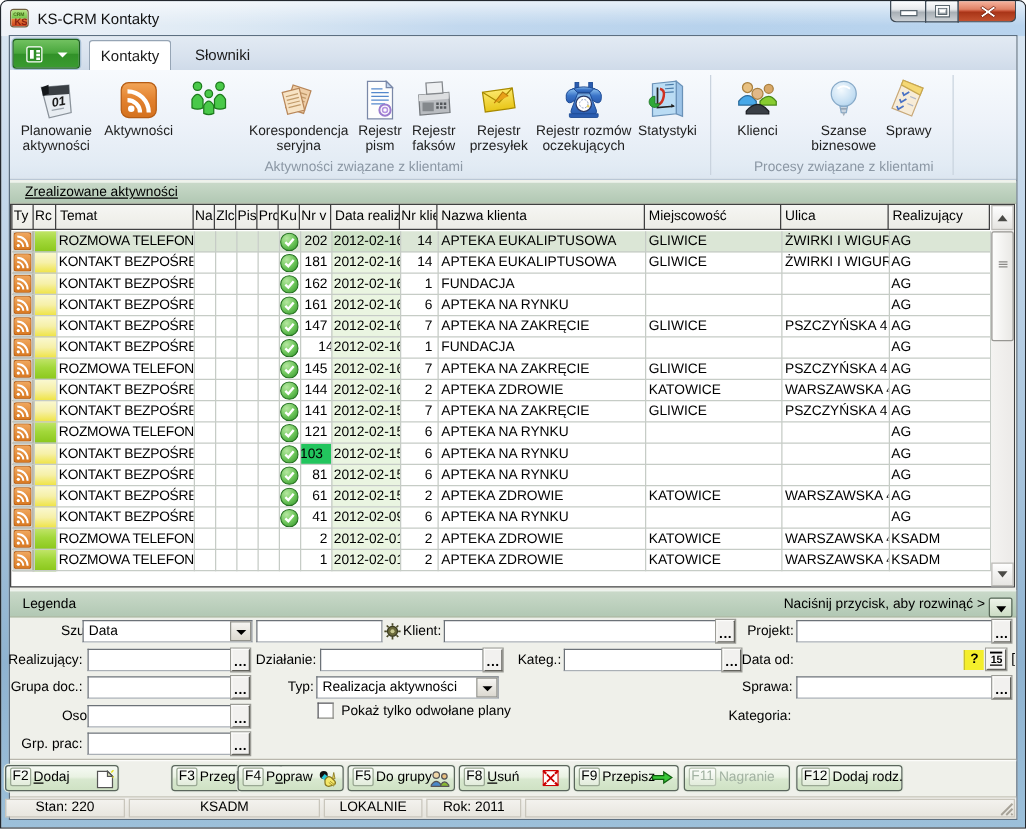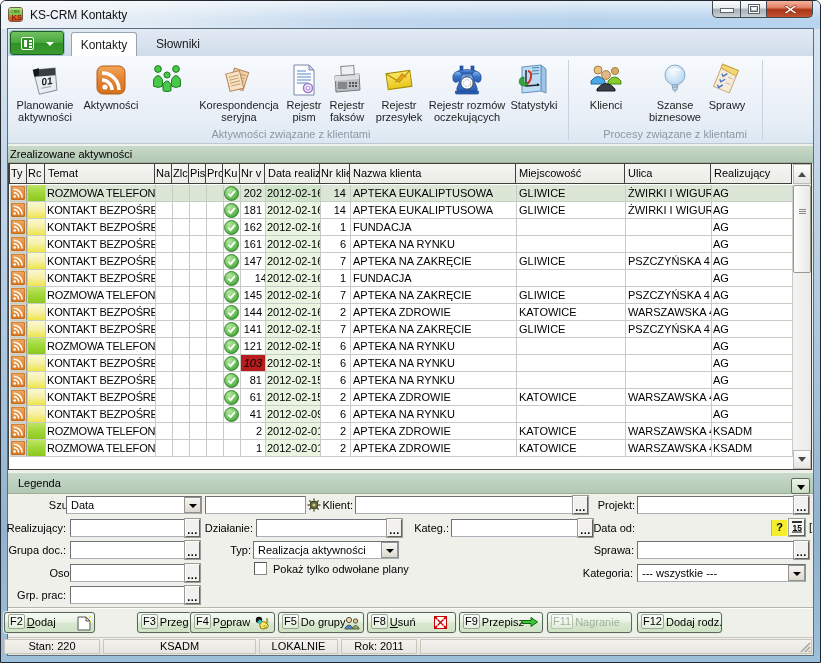--- a/index.html
+++ b/index.html
@@ -279,21 +279,21 @@
 <line x1="18" y1="15" x2="23" y2="15" stroke="#b0b8c8"></line>
           <line x1="18" y1="21" x2="23" y2="21" stroke="#b0b8c8"></line>
 </g>
       </svg>
     </div>
 <div class="rlabel" style="left:672px;top:100px;width:110px;">Sprawy</div>
 <div class="rsep" style="left:568px;"></div>
 <div class="rsep" style="left:762px;"></div>
 <div class="rgroup" style="left:186px;width:210px;">Aktywności związane z klientami</div>
 <div class="rgroup" style="left:570px;width:210px;">Procesy związane z klientami</div>
-<div class="greenbar" style="top:145px;height:18px;line-height:17px;border-bottom:1px solid #9fb096;"><span style="margin-left:2px;">Zrealizowane aktywności</span></div>
+<div class="greenbar" style="top:145px;height:18px;line-height:17px;border-bottom:1px solid #9fb096;"><span style="margin-left:12px;text-decoration:underline;">Zrealizowane aktywności</span></div>
 <div id="grid">
 <div class="abs" style="left:0;top:0;width:783px;height:20px;background:linear-gradient(180deg,#f6f6f3,#ecece6);border-bottom:1px solid #404040;"></div>
 <div class="hc" style="left:1px;width:17px;padding-left:1px;">Ty</div>
 <div class="hc" style="left:18px;width:18px;padding-left:1px;">Rc</div>
 <div class="hc" style="left:36px;width:110px;padding-left:3px;">Temat</div>
 <div class="hc" style="left:146px;width:17px;padding-left:1px;">Na</div>
 <div class="hc" style="left:163px;width:17px;padding-left:1px;">Zlc</div>
 <div class="hc" style="left:180px;width:17px;padding-left:1px;">Pis</div>
 <div class="hc" style="left:197px;width:17px;padding-left:1px;">Prc</div>
 <div class="hc" style="left:214px;width:17px;padding-left:1px;">Ku</div>
@@ -796,21 +796,21 @@
 <stop offset="0" stop-color="#b6e8a0"></stop>
                   <stop offset="0.6" stop-color="#6cc45a"></stop>
                   <stop offset="1" stop-color="#3f9f34"></stop>
                 </radialGradient>
               </defs>
 <circle cx="7" cy="7" r="6.5" fill="url(#cg)" stroke="#247020" stroke-width="0.8"></circle>
 <path d="M4 7.2 L6.2 9.4 L10.2 4.6" fill="none" stroke="#fff" stroke-width="1.8"></path>
 </svg>
           </div>
         </div>
-<div class="cell" style="left:231px;width:25px;background:#b91c1c;text-align:right;padding-right:3px;font-style:italic;">103</div>
+<div class="cell" style="left:231px;width:25px;background:#22c55e;padding-right:3px;">103</div>
 <div class="cell" style="left:256px;width:55px;padding-left:2px;background:#eaf5e1;">2012-02-15</div>
 <div class="cell" style="left:311px;width:30px;background:#fff;text-align:right;padding-right:4px;">6</div>
 <div class="cell" style="left:341px;width:166px;background:#fff;padding-left:3px;">APTEKA NA RYNKU</div>
 <div class="cell" style="left:507px;width:109px;background:#fff;padding-left:3px;"></div>
 <div class="cell" style="left:616px;width:86px;background:#fff;padding-left:3px;"></div>
 <div class="cell" style="left:702px;width:81px;background:#fff;padding-left:2px;">AG</div>
 </div>
 <div class="row" style="top:208px;">
 <div class="cell" style="left:1px;width:17px;background:#d6d3ca;border-right:1px solid #9a978e;border-bottom:1px solid #9a978e;">
           <div class="abs" style="left:1px;top:1px;">
@@ -1053,20 +1053,21 @@
 <div class="abs" style="left:5px;top:25px;width:7px;height:1px;background:#8a8986;"></div>
 <div class="abs" style="left:5px;top:27px;width:7px;height:1px;background:#8a8986;"></div>
         </div>
 <div class="abs" style="left:0;top:286px;width:18px;height:19px;background:linear-gradient(180deg,#fefefe,#e6e5e2);border:1px solid #bcbbb7;">
 <div class="abs" style="left:4px;top:6px;width:0;height:0;border-left:4.5px solid transparent;border-right:4.5px solid transparent;border-top:5px solid #4a4a46;"></div>
         </div>
 </div>
 </div>
 <div class="greenbar" style="top:472px;height:22px;border-bottom:1px solid #9fb096;line-height:21px;">
 <span style="margin-left:10px;">Legenda</span>
+<span class="abs" style="right:25px;top:0;">Naciśnij przycisk, aby rozwinąć &gt;</span>
 <div class="abs" style="left:783px;top:5px;width:19px;height:16px;background:linear-gradient(180deg,#eef4ea,#ccdcc4);border:1px solid #5a6a5a;border-radius:2px;">
 <div class="abs" style="left:5px;top:6px;width:0;height:0;border-left:4px solid transparent;border-right:4px solid transparent;border-top:5px solid #000;"></div>
       </div>
 </div>
 <div class="lbl" style="left:2px;top:496px;width:64px;margin-left:36px;">Szukaj <u>wg</u>:</div>
 <div class="combo" style="left:66px;top:496px;width:136px;">Data<div class="cbtn">
         <div class="darr"></div>
       </div></div>
 <div class="inp" style="left:205px;top:496px;width:101px;"></div>
 <div class="abs" style="left:307px;top:498px;width:14px;height:14px;">
@@ -1119,23 +1120,20 @@
       </div></div>
 <div class="lbl" style="left:580px;top:541px;width:54px;">Sprawa:</div>
 <div class="inp" style="left:637px;top:541px;width:157px;"></div>
 <div class="dots" style="left:794px;top:541px;">...</div>
 <div class="lbl" style="left:2px;top:563.5px;width:64px;margin-left:19px;">Osoba:</div>
 <div class="inp" style="left:70px;top:563.5px;width:115px;"></div>
 <div class="dots" style="left:185px;top:563.5px;">...</div>
 <div class="abs" style="left:254px;top:562px;width:13px;height:13px;background:#fff;border:1px solid #8a8a84;border-top-color:#55555a;border-left-color:#55555a;"></div>
 <div class="abs" style="left:273px;top:562.5px;">Pokaż tylko odwołane plany</div>
 <div class="lbl" style="left:560px;top:563.5px;width:73px;">Kategoria:</div>
-<div class="combo" style="left:637px;top:563.5px;width:169px;">--- wszystkie ---<div class="cbtn">
-        <div class="darr"></div>
-      </div></div>
 <div class="lbl" style="left:2px;top:586px;width:64px;">Grp. prac:</div>
 <div class="inp" style="left:70px;top:586px;width:115px;"></div>
 <div class="dots" style="left:185px;top:586px;">...</div>
 <div class="fbtn" style="left:4px;width:91px;padding-left:3px;"><span class="fkey" style="">F2</span><u>D</u>odaj<div class="abs" style="right:3px;top:3px;">
         <svg width="14" height="15" viewBox="0 0 14 15">
           <path d="M1 1 L9 1 L13 5 L13 14 L1 14 Z" fill="#fff" stroke="#555"></path>
           <path d="M9 1 L9 5 L13 5 Z" fill="#e8f0c0" stroke="#555"></path>
           <path d="M12 2 L14 0 M13 6 L15 5" stroke="#e8e020" stroke-width="1.2"></path>
         </svg>
       </div></div>

